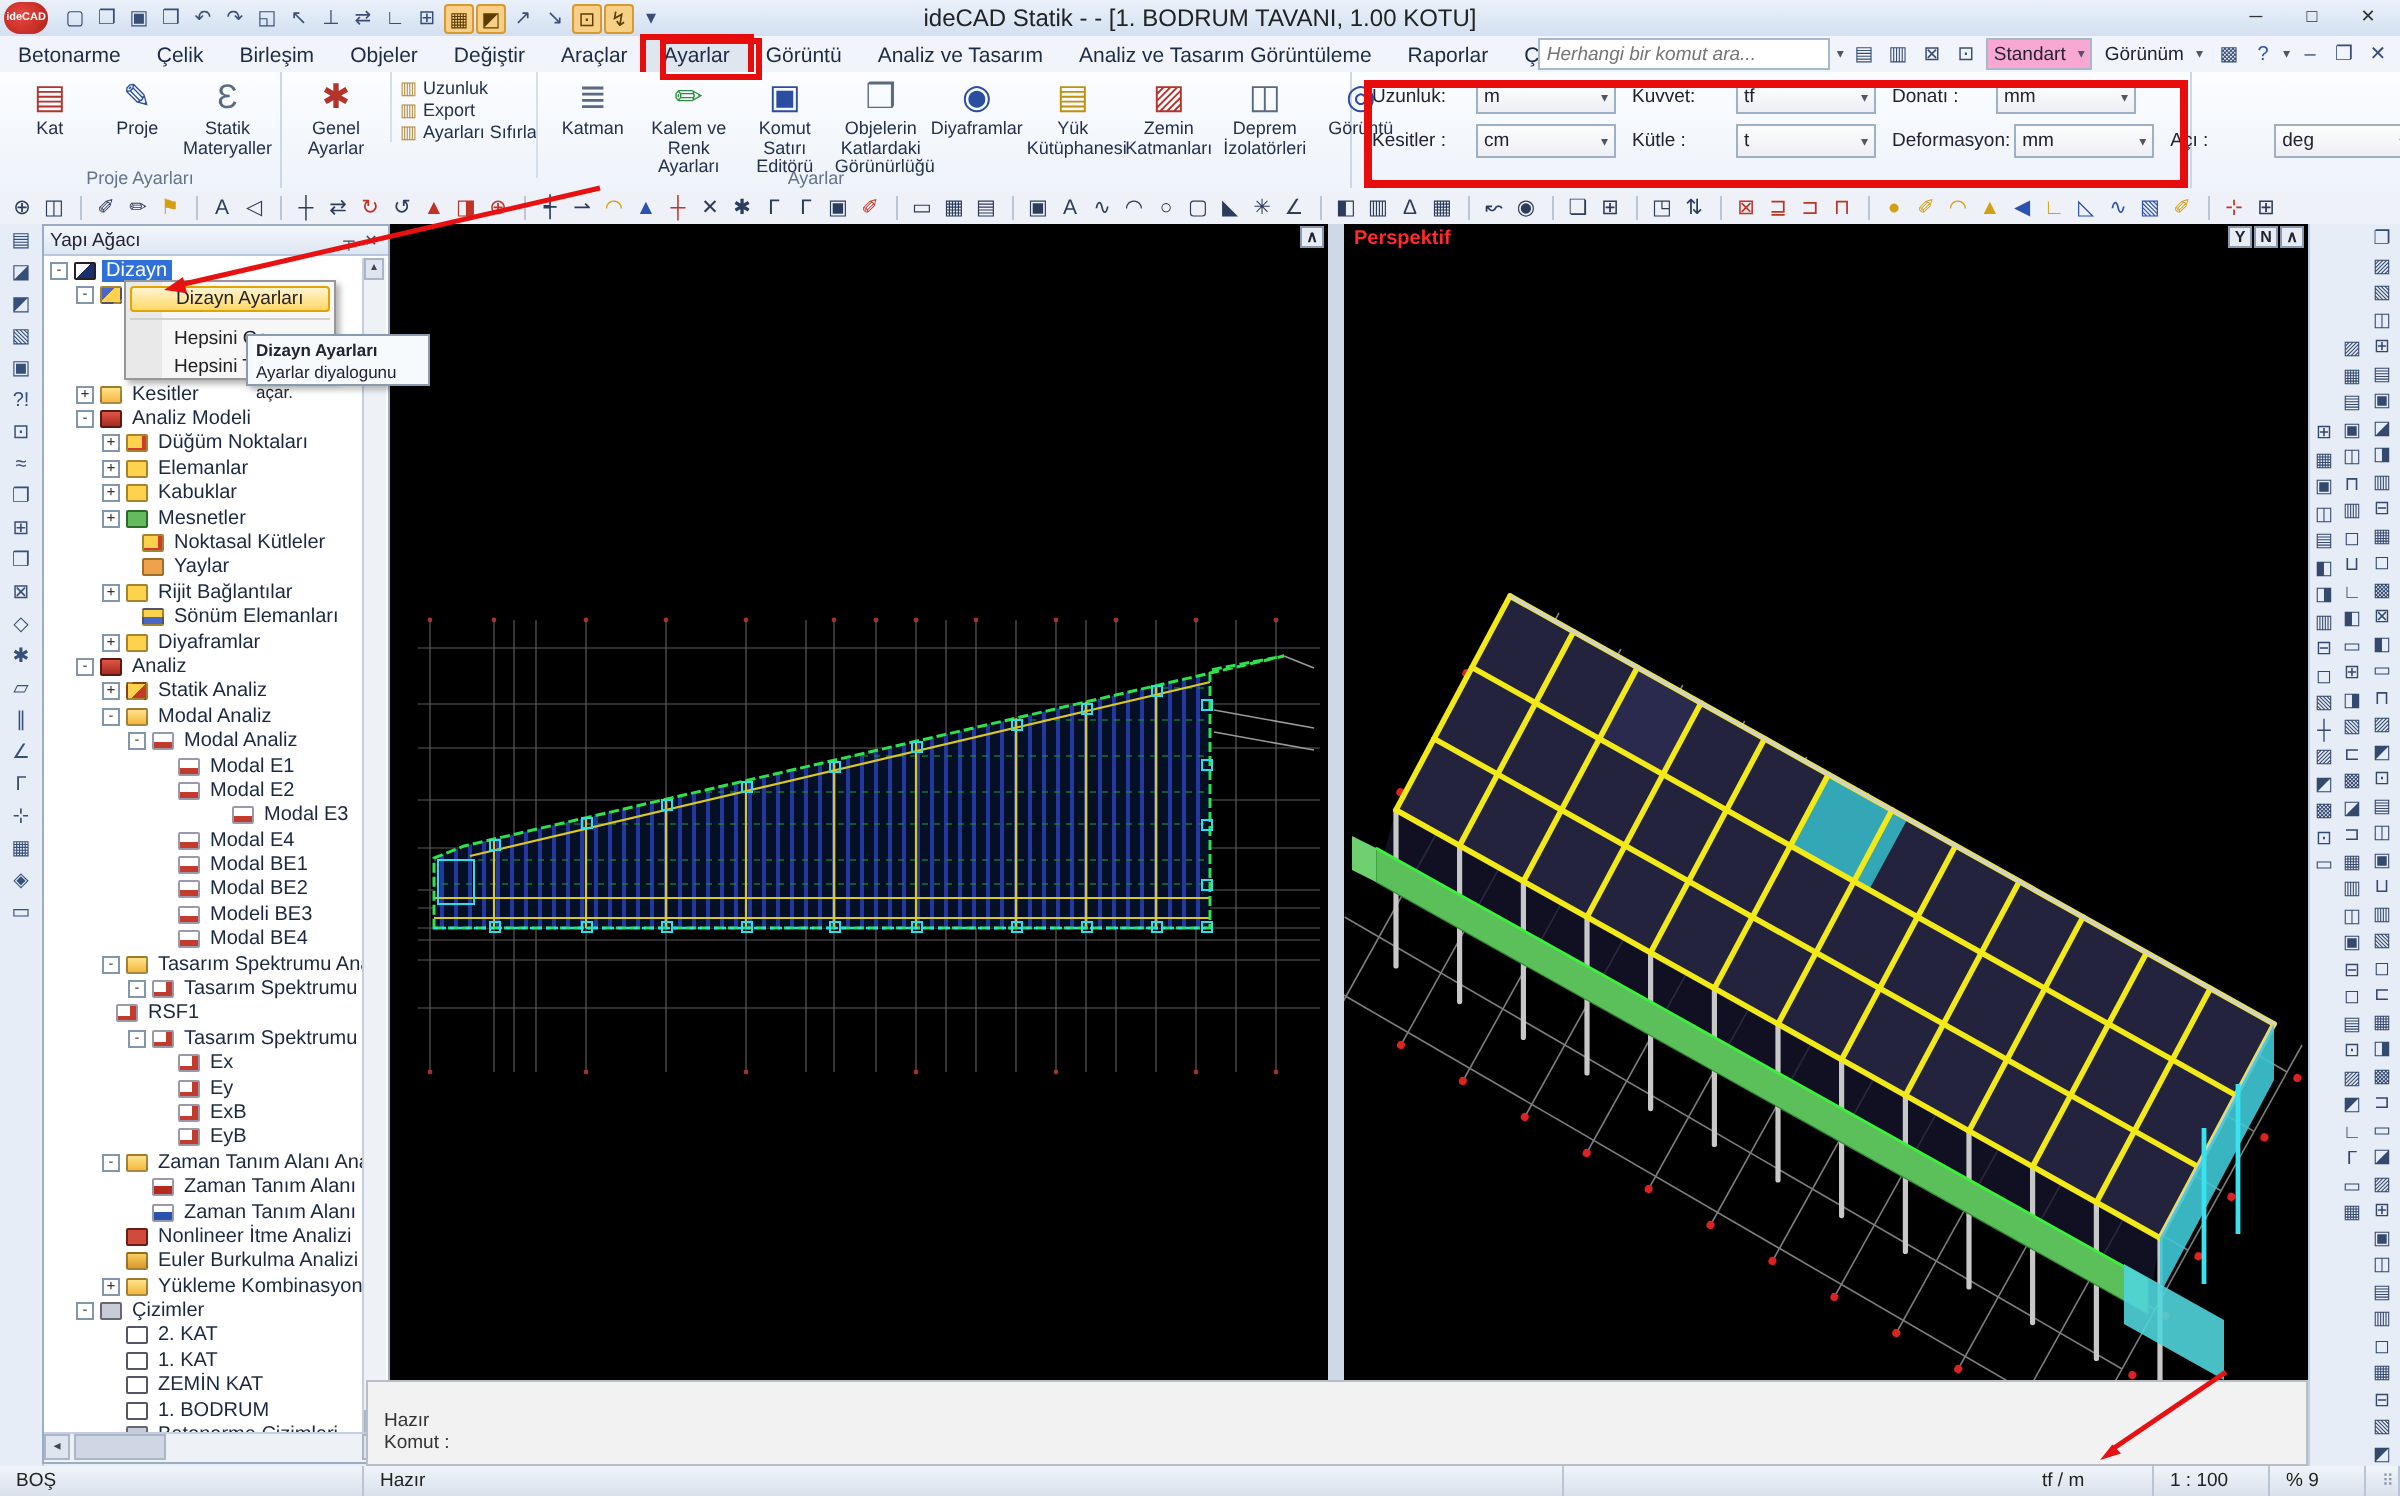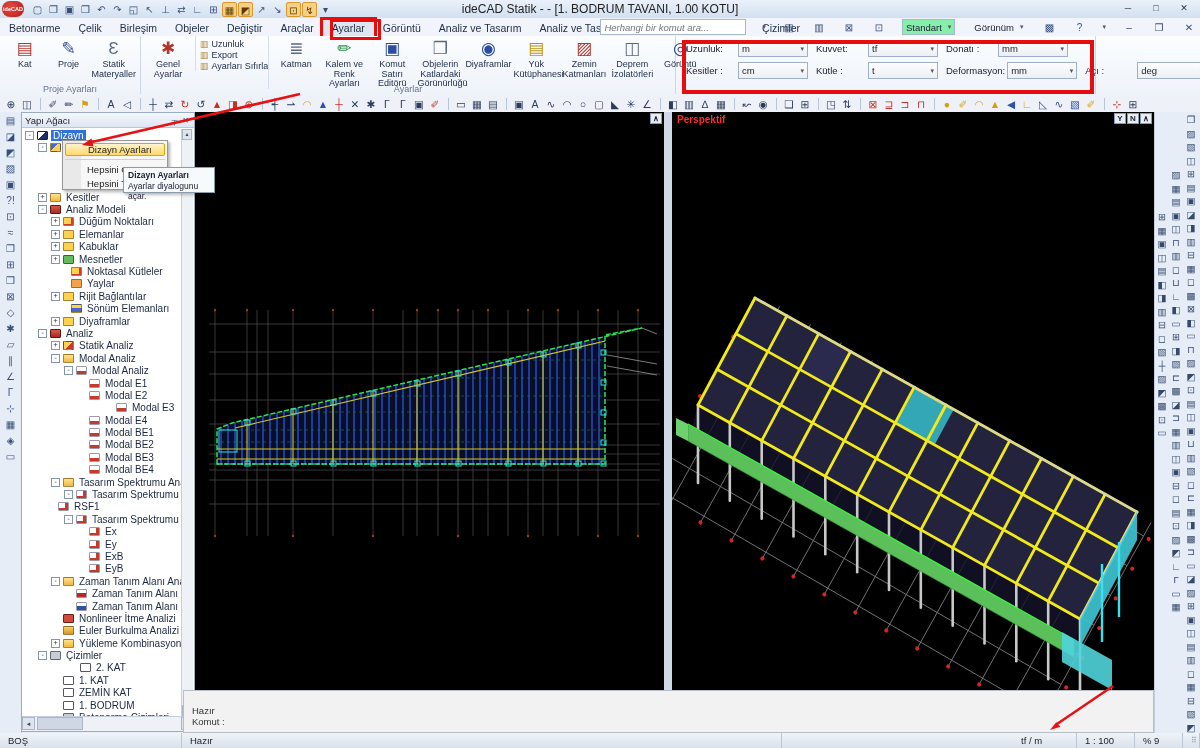--- a/index.html
+++ b/index.html
@@ -20,25 +20,25 @@
   .qa-ic.hl{background:#f7cf87;border:1px solid #d89a2e;box-sizing:border-box;color:#5b3d00;}
   #title-text{left:300px;top:2px;width:600px;text-align:center;font-size:12px;color:#222;}
   #win-btns{right:2px;top:0;display:flex;}
   .wbtn{width:28px;height:16px;text-align:center;font-size:9px;line-height:16px;color:#333;}
 
   
   #menubar{left:0;top:18px;width:1200px;height:18px;background:#f1f5fb;
     border-bottom:2px solid #f97316;display:flex;align-items:flex-end;font-size:10.5px;}
   .mi{padding:2px 9px;color:#1d2b44;white-space:nowrap;}
   .mi.hl-red{box-shadow:0 0 0 3px #e80d0d;background:#dfe6f0;}
-  #menu-right{position:absolute;right:4px;top:19px;height:16px;display:flex;align-items:center;gap:16px;font-size:10px;}
+  #menu-right{position:absolute;right:4px;top:19px;height:16px;display:flex;align-items:center;gap:3px;font-size:10px;}
   #cmd-search{width:138px;height:14px;border:1px solid #a8b8cc;background:#fff;color:#9aa4b2;
     font-style:italic;font-size:9.5px;padding:0 3px;font-family:"Liberation Sans",sans-serif;}
   .mr-ic{font-size:10px;color:#3a4f76;width:14px;text-align:center;}
-  .combo{height:14px;border:1px solid #a8b8cc;background:#86efac;display:flex;align-items:center;
+  .combo{height:14px;border:1px solid #a8b8cc;background:#f9a8d4;display:flex;align-items:center;
     font-size:9.5px;padding:0 3px;color:#223;gap:6px;}
   .caret{font-size:7px;color:#556;}
 
   
   #ribbon{left:0;top:36px;width:1200px;height:60px;background:linear-gradient(#fbfdff,#eef3fa);
     border-bottom:1px solid #c8d4e4;}
   .rgroup{position:absolute;top:0;height:58px;border-right:1px solid #ccd8e6;}
   .rglabel{position:absolute;bottom:0;left:0;right:0;text-align:center;font-size:9px;color:#64748c;}
   .rbtns{display:flex;align-items:flex-start;padding:2px 4px 0 4px;gap:2px;}
   .rbtn{width:46px;text-align:center;font-size:9px;color:#23314d;line-height:9.5px;}
@@ -647,21 +647,21 @@
 
       <div class="trow" style="padding-left:55px">
         <span class="exp"></span>
         <span class="ti mo"></span>
         <span class="tlabel">Modal BE2</span>
       </div>
 
       <div class="trow" style="padding-left:55px">
         <span class="exp"></span>
         <span class="ti mo"></span>
-        <span class="tlabel">Modal BE3</span>
+        <span class="tlabel">Modeli BE3</span>
       </div>
 
       <div class="trow" style="padding-left:55px">
         <span class="exp"></span>
         <span class="ti mo"></span>
         <span class="tlabel">Modal BE4</span>
       </div>
 
       <div class="trow" style="padding-left:29px">
         <span class="exp">-</span>
@@ -746,21 +746,21 @@
         <span class="ti fy2"></span>
         <span class="tlabel">Yükleme Kombinasyonları</span>
       </div>
 
       <div class="trow" style="padding-left:16px">
         <span class="exp">-</span>
         <span class="ti dr"></span>
         <span class="tlabel">Çizimler</span>
       </div>
 
-      <div class="trow" style="padding-left:46px">
+      <div class="trow" style="padding-left:29px">
         <span class="exp"></span>
         <span class="ti pg"></span>
         <span class="tlabel">2. KAT</span>
       </div>
 
       <div class="trow" style="padding-left:29px">
         <span class="exp"></span>
         <span class="ti pg"></span>
         <span class="tlabel">1. KAT</span>
       </div>

